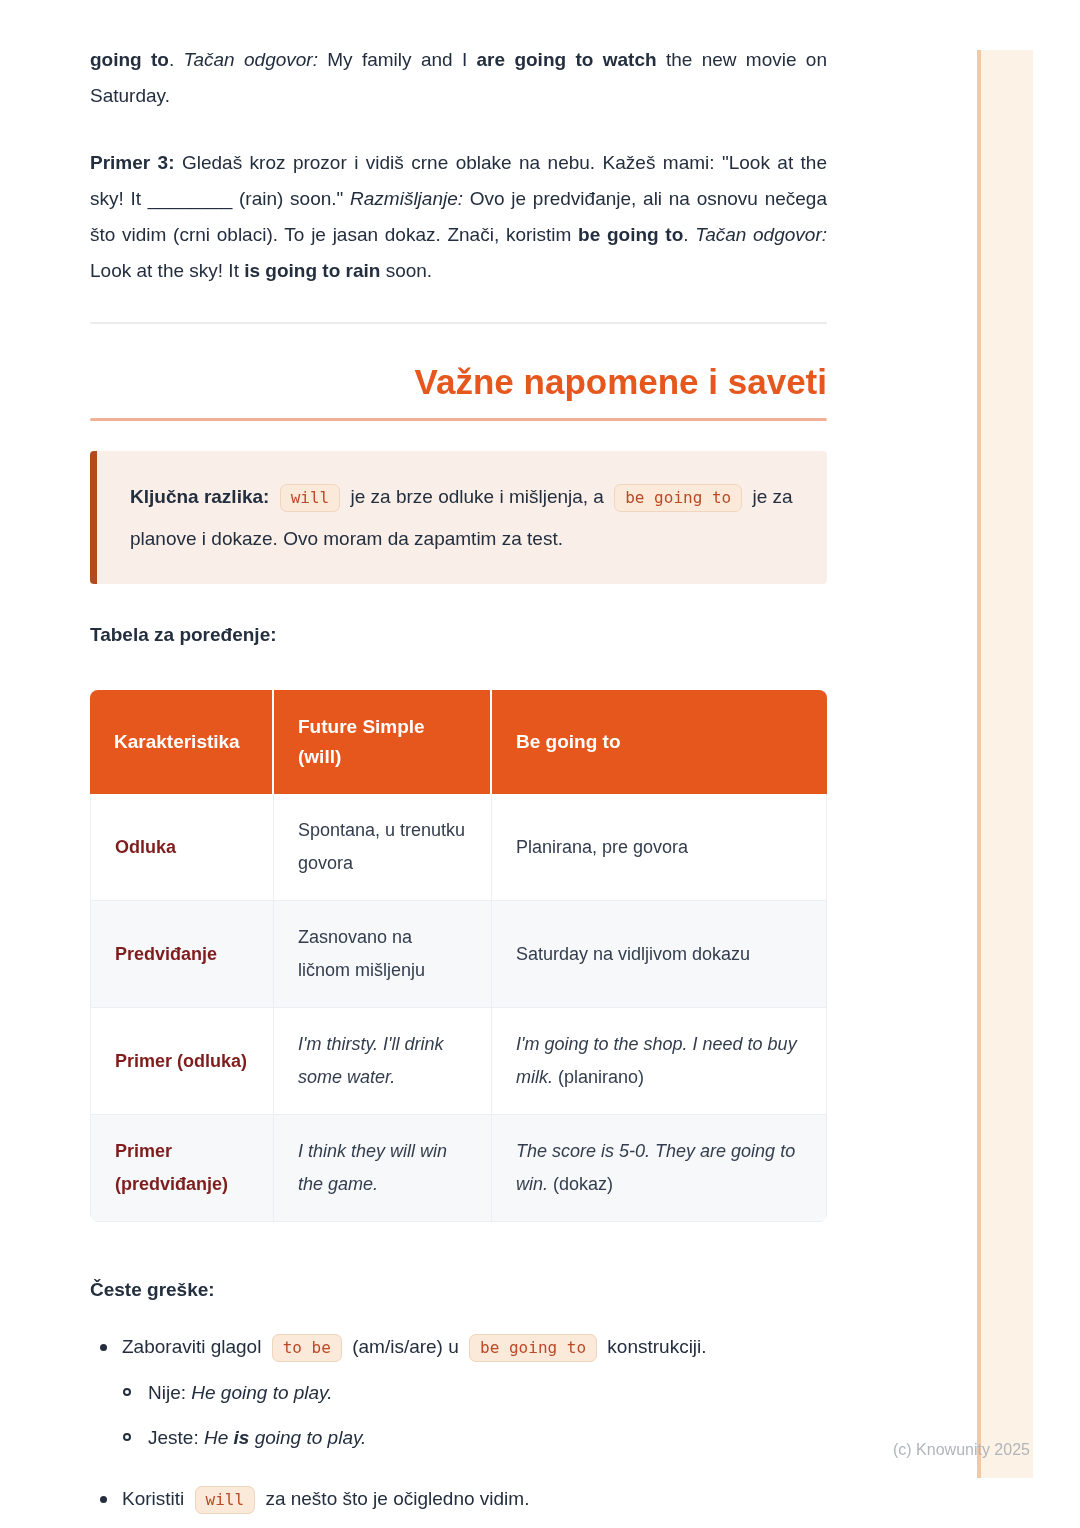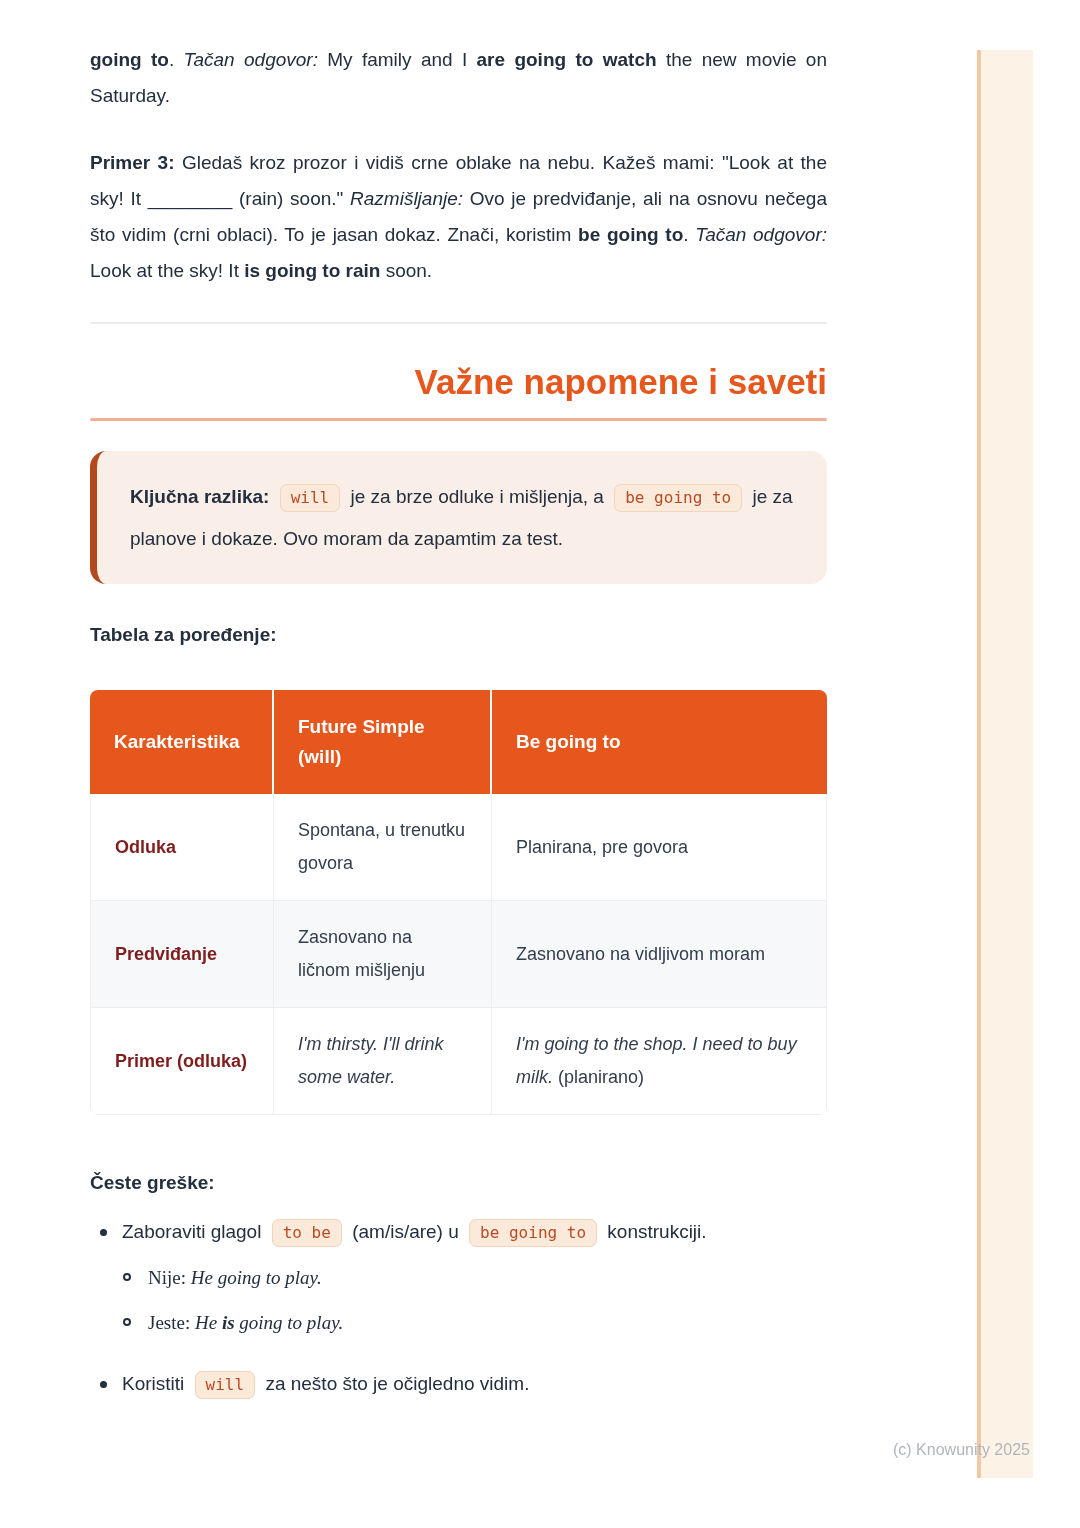--- a/index.html
+++ b/index.html
@@ -17,21 +17,21 @@
   .b { font-weight:700; }
   .i { font-style:italic;text-align:center; }
   .b.i, .i.b { font-weight:700; font-style:italic; }
 
   .divider { border:none; border-top:2px solid #ececec; margin-top:33px; }
 
   .section-title { margin-top:36px; font-size:35px; line-height:44px; font-weight:700; color:#e6571d;text-align:right; }
   .title-underline { margin-top:14px; height:3px; width:100%; background:#f0b196; border-radius:2px; }
 
   .callout { margin-top:30px; background:#f9efe8; border-left:7px solid #b34a1d;
-             border-radius:16px; padding:25px 28px 25px 33px; }
+             border-radius:4px; padding:25px 28px 25px 33px; }
   .callout-text { font-size:19px; line-height:41px; text-align:left; color:#232e3e; }
 
   .chip { font-family:"DejaVu Sans Mono", monospace; font-size:16px; color:#ba4a25;
           background:#fbe9da; border:1px solid #f0d5bf; border-radius:7px;
           padding:3px 10px 4px; margin:0 5px; white-space:nowrap; }
 
   .bold-label { font-size:19px; font-weight:700; line-height:36px; }
   .table-label { margin-top:33px; }
 
   table.cmp { margin-top:37px; width:737px; border-collapse:separate; border-spacing:0;
@@ -42,24 +42,24 @@
   table.cmp th:last-child { border-right:none; }
   table.cmp th.c1 { width:184px; } table.cmp th.c2 { width:218px; } table.cmp th.c3 { width:335px; }
   table.cmp td { background:#ffffff; font-size:18px; line-height:33px; color:#333d4d;
                  vertical-align:middle; padding:20px 24px;
                  border-right:1px solid #eceef2; border-bottom:1px solid #eceef2; }
   table.cmp td:first-child { border-left:1px solid #eceef2; }
   table.cmp tr.alt td { background:#f6f8fa; }
   table.cmp td.label { font-weight:700; color:#7f1d1d; }
 
   .mistakes-label { margin-top:50px; }
-  ul.mistakes { margin-top:12px; list-style:none; }
+  ul.mistakes { margin-top:20px; list-style:none; }
   ul.mistakes > li { display:flex; gap:15px; font-size:19px; line-height:38px; color:#232e3e; }
   .dot { flex:0 0 auto; width:7px; height:7px; border-radius:50%; background:#232e3e; margin:16px 0 0 10px; }
-  ul.sublist { list-style:none; margin:8px 0 24px 33px;font-family:Liberation Serif, serif; }
+  ul.sublist { list-style:none; margin:8px 0 24px 33px; }
   ul.sublist li { display:flex; gap:17px; font-size:19px; line-height:36px; }
   ul.sublist li + li { margin-top:9px; }
   .circle { flex:0 0 auto; width:8px; height:8px; border-radius:50%; border:2px solid #232e3e;
             background:transparent; margin-top:13px; }
   .li-text { flex:1 1 auto; }
 
   .footer-credit { position:absolute; left:893px; top:1441px; font-size:16px;
                    color:#b0b5bc; z-index:5; white-space:nowrap; }
 </style>
 </head>
@@ -93,26 +93,31 @@
       </thead>
       <tbody id="cmp-body">
           <tr>
             <td class="label"><span class="b">Odluka</span></td>
             <td><span class="">Spontana, u trenutku govora</span></td>
             <td><span class="">Planirana, pre govora</span></td>
           </tr>
           <tr class="alt">
             <td class="label"><span class="b">Predviđanje</span></td>
             <td><span class="">Zasnovano na ličnom mišljenju</span></td>
-            <td><span class="">Zasnovano na vidljivom moram</span></td>
+            <td><span class="">Saturday na vidljivom dokazu</span></td>
           </tr>
           <tr>
             <td class="label"><span class="b">Primer (odluka)</span></td>
             <td><span class="i">I'm thirsty. I'll drink some water.</span></td>
             <td><span class="i">I'm going to the shop. I need to buy milk.</span><span class=""> (planirano)</span></td>
+          </tr>
+          <tr class="alt">
+            <td class="label"><span class="b">Primer (predviđanje)</span></td>
+            <td><span class="i">I think they will win the game.</span></td>
+            <td><span class="i">The score is 5-0. They are going to win.</span><span class=""> (dokaz)</span></td>
           </tr>
         </tbody>
     </table>
 
     <p class="bold-label mistakes-label">Česte greške:</p>
     <ul class="mistakes" id="mistakes-list">
         <li>
           <span class="dot"></span>
           <div class="li-text"><span class="">Zaboraviti glagol </span><span class="chip">to be</span><span class=""> (am/is/are) u </span><span class="chip">be going to</span><span class=""> konstrukciji.</span></div>
         </li>

